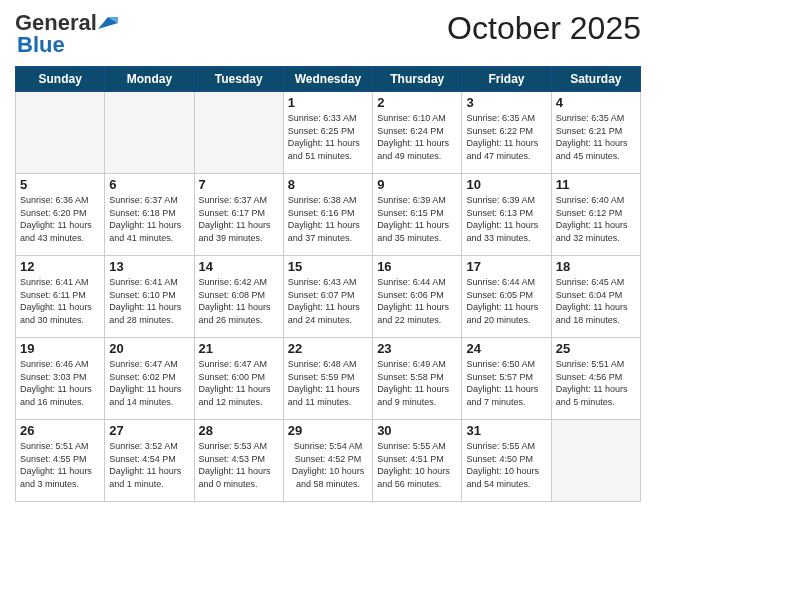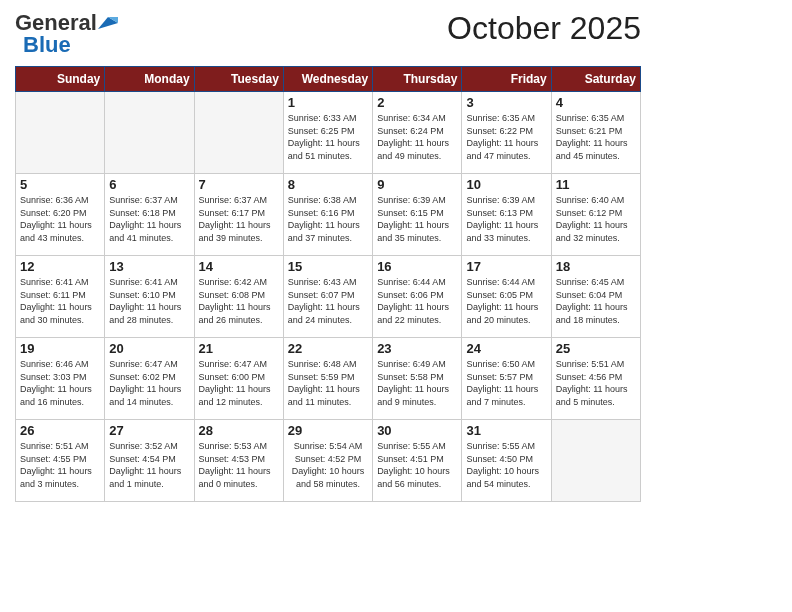--- a/index.html
+++ b/index.html
@@ -44,26 +44,26 @@
     .location {
       font-size: 15px;
       color: #444;
     }
     .calendar {
       width: 100%;
       border-collapse: collapse;
       table-layout: fixed;
     }
     .calendar th {
-      background: #7f1d1d;
+      background: #0c4a6e;
       color: #fff;
       font-size: 12px;
       font-weight: bold;
       padding: 5px 4px;
-      text-align: right;
+      text-align: center;
       border: 1px solid #1a4a8a;
     }
     .calendar td {
       border: 1px solid #ccc;
       vertical-align: top;
       padding: 3px 4px;
       font-size: 9.5px;
       color: #222;
       background: #fff;
       height: 82px;
@@ -89,21 +89,21 @@
 <div class="container">
   <div class="header">
     <div class="logo">
       <div style="display:flex;align-items:center;">
         <span class="logo-text logo-general">General</span>
         <svg width="20" height="16" viewBox="0 0 20 16" style="margin:0 1px;">
           <polygon points="0,14 10,2 20,8" fill="#1a6bb5"></polygon>
           <polygon points="10,2 20,2 20,8" fill="#5baae0"></polygon>
         </svg>
       </div>
-      <span class="logo-text logo-blue" style="margin-top:-4px;margin-left:8px;">Blue</span>
+      <span class="logo-text logo-blue" style="margin-top:-4px;margin-left:2px;">Blue</span>
     </div>
     <div class="title-block">
       <div class="month-title">October 2025</div>
     </div>
   </div>
 
   <table class="calendar">
     <thead>
       <tr>
 
@@ -124,21 +124,21 @@
           <td class="empty"></td>
           <td>
             <span class="day-number">1</span>
             <div class="day-info" style="white-space: pre-line;">Sunrise: 6:33 AM
 Sunset: 6:25 PM
 Daylight: 11 hours
 and 51 minutes.</div>
           </td>
           <td>
             <span class="day-number">2</span>
-            <div class="day-info" style="white-space: pre-line;">Sunrise: 6:34 AM
+            <div class="day-info" style="white-space: pre-line;">Sunrise: 6:10 AM
 Sunset: 6:24 PM
 Daylight: 11 hours
 and 49 minutes.</div>
           </td>
           <td>
             <span class="day-number">3</span>
             <div class="day-info" style="white-space: pre-line;">Sunrise: 6:35 AM
 Sunset: 6:22 PM
 Daylight: 11 hours
 and 47 minutes.</div>

